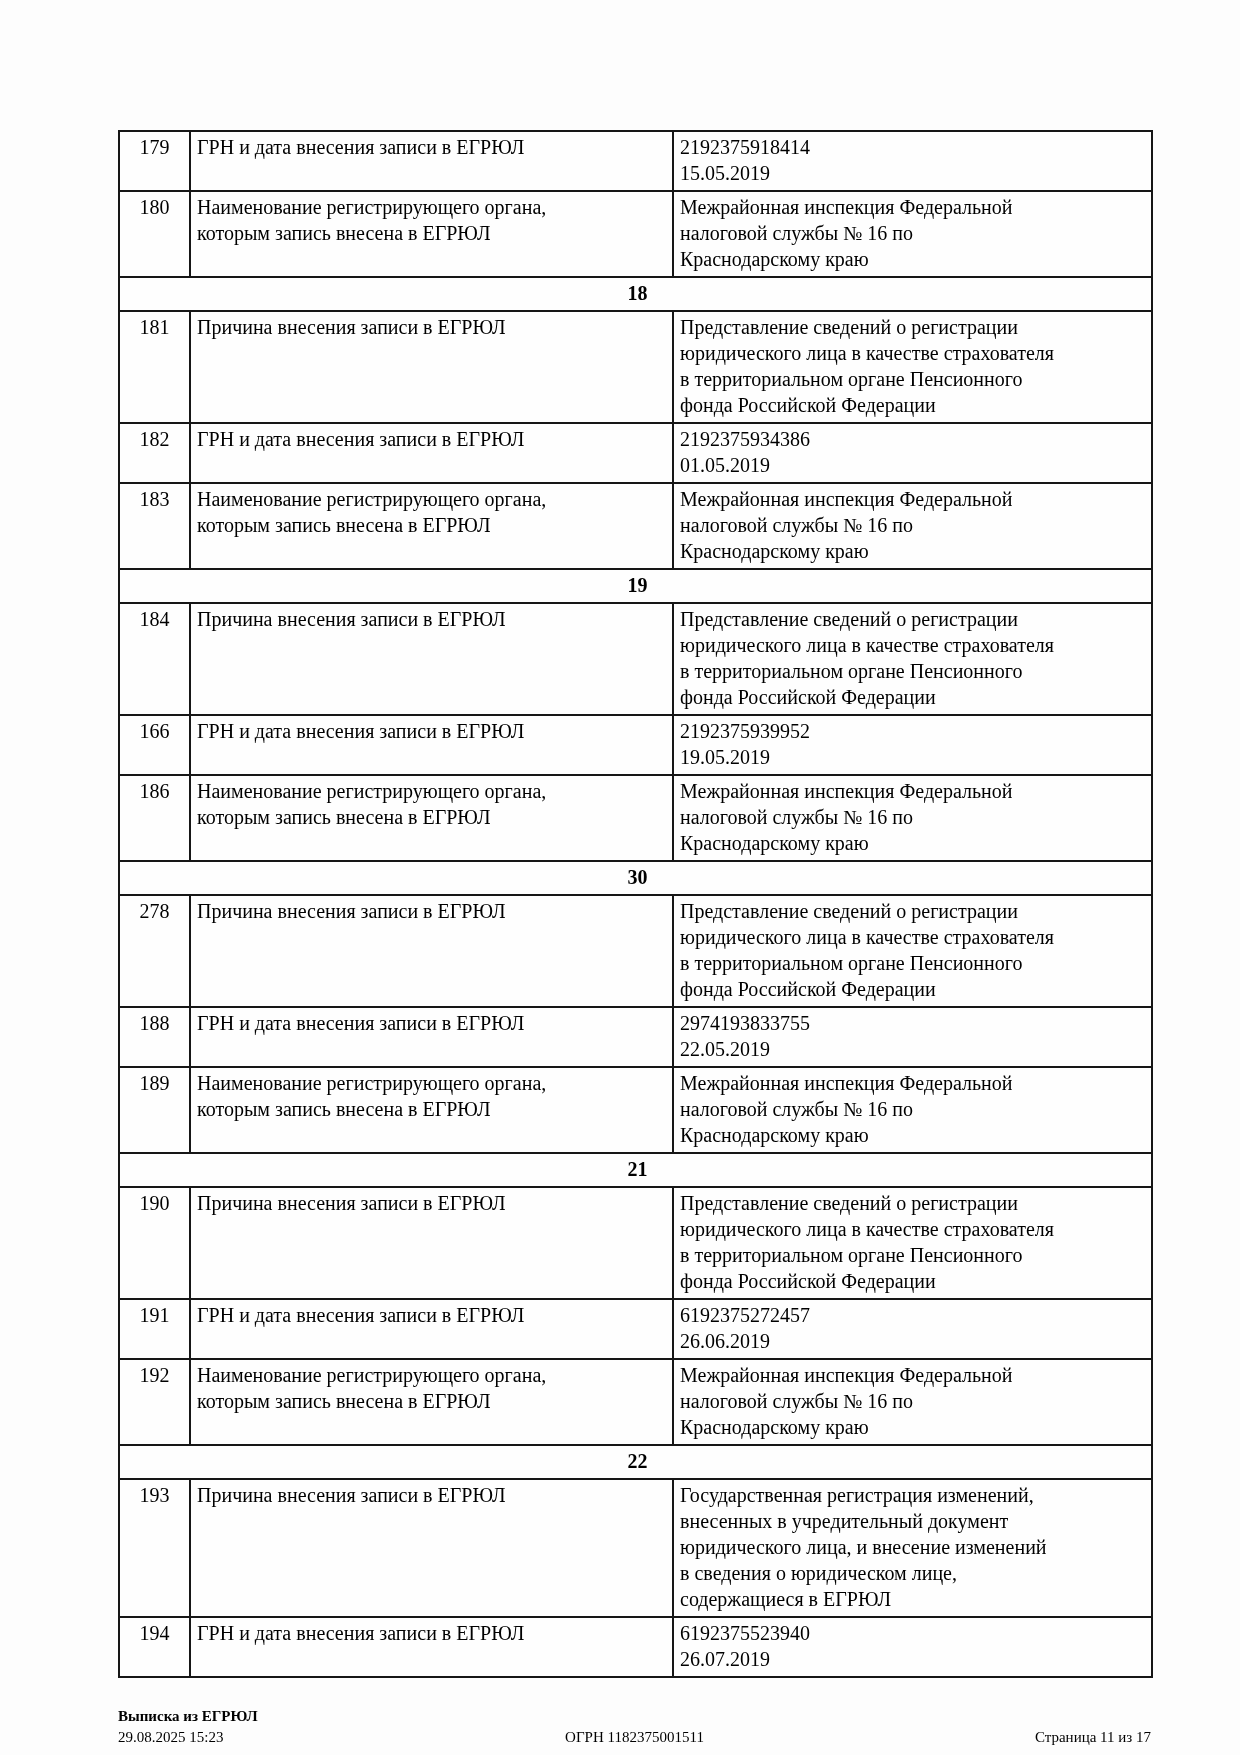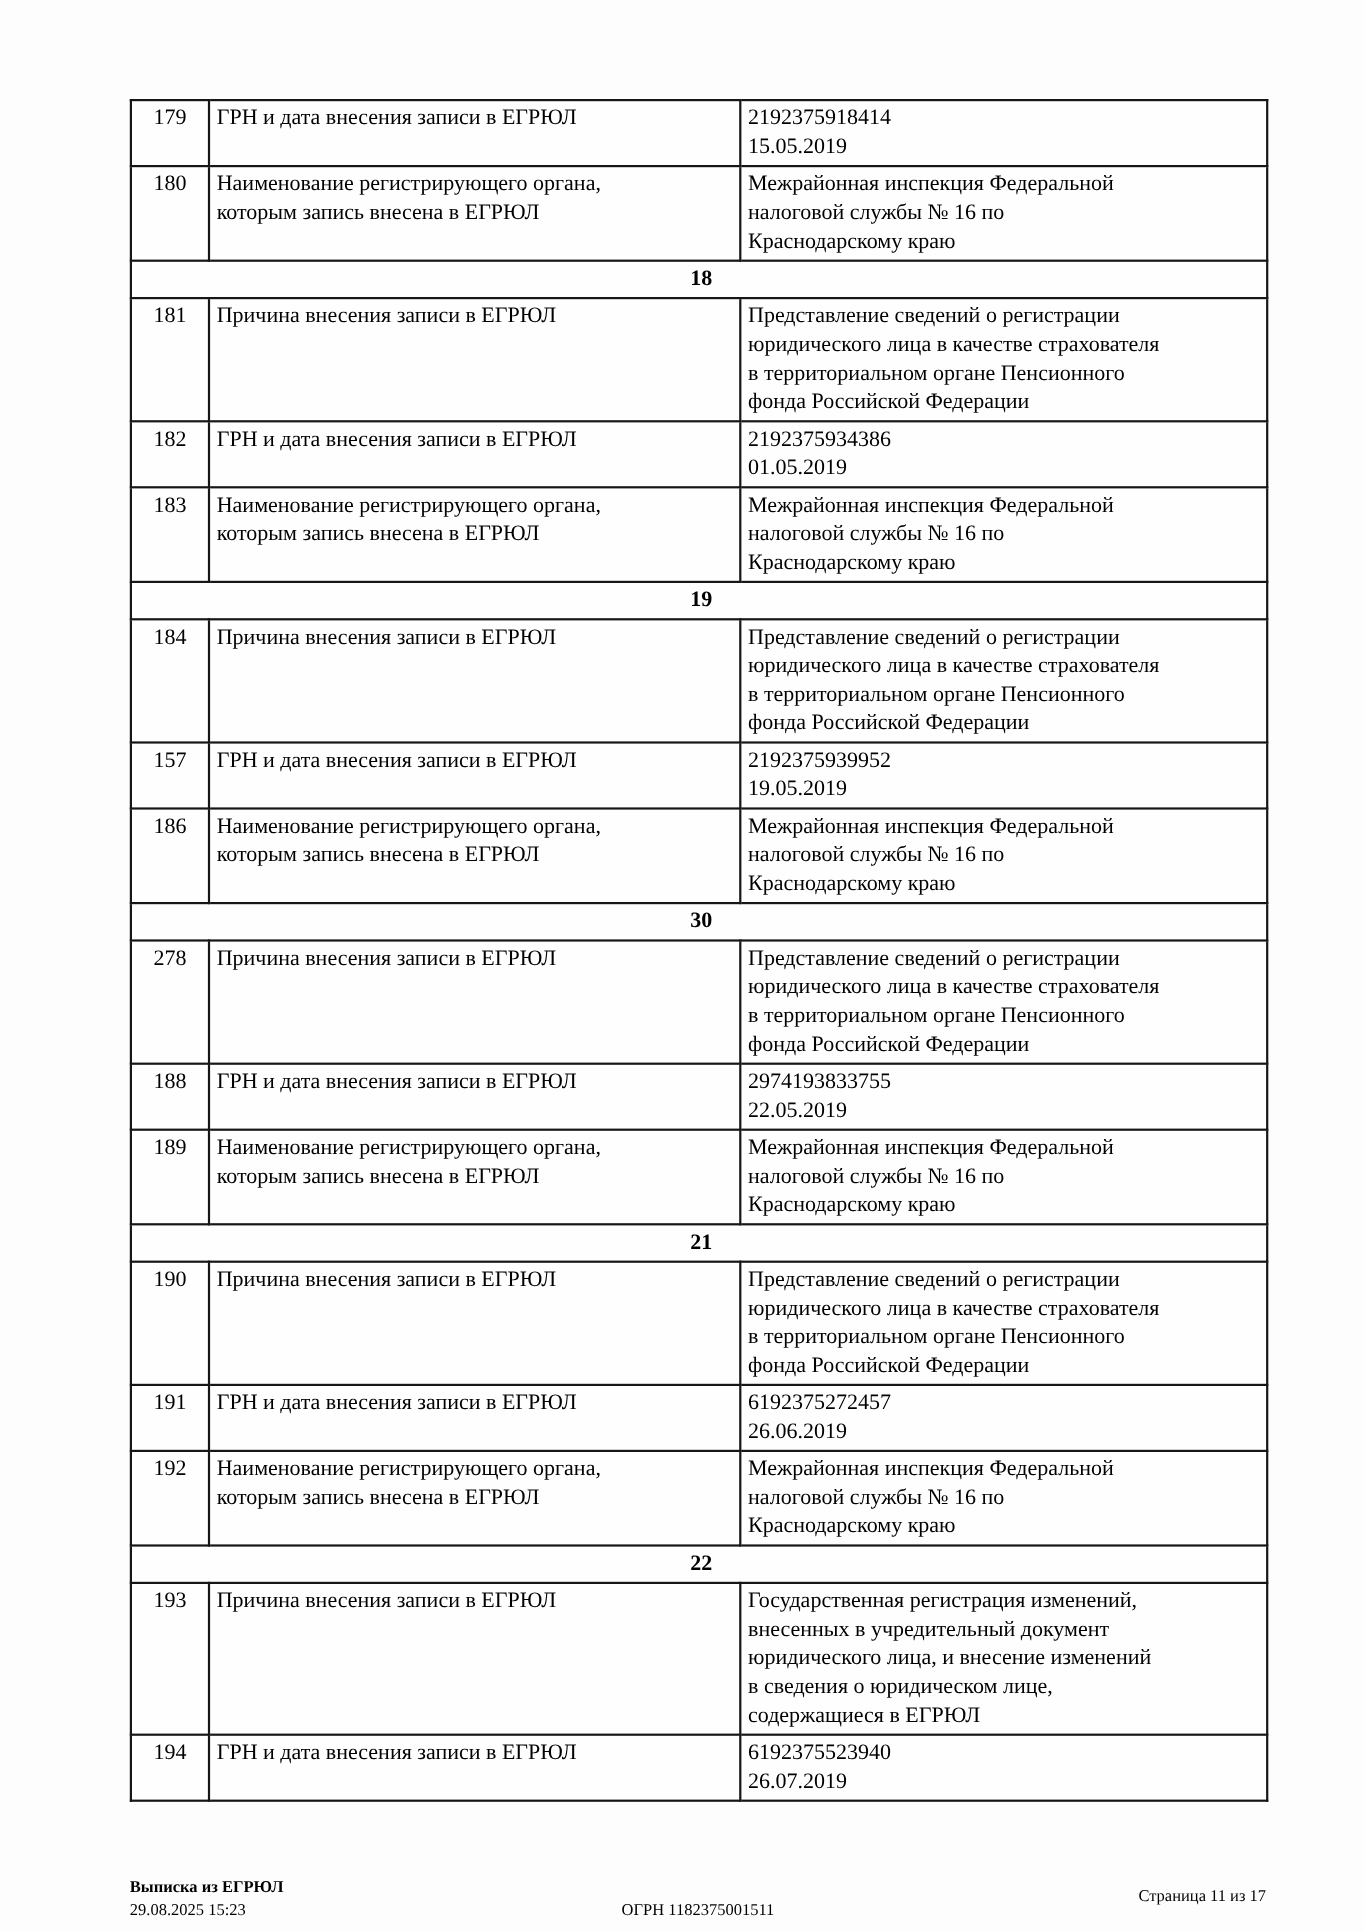--- a/index.html
+++ b/index.html
@@ -2,40 +2,40 @@
 <html lang="ru"><head>
 <meta charset="utf-8">
 <style>
   html,body{margin:0;padding:0;}
   body{
     width:1240px;height:1755px;position:relative;overflow:hidden;
     background:#fdfdfd;color:#000;
     font-family:"Liberation Serif", serif;
   }
   .table-wrap{position:absolute;left:118px;top:90px;}
-  table{border-collapse:collapse;table-layout:fixed;width:1033px;}
+  table{border-collapse:collapse;table-layout:fixed;width:1033px;margin-top:40px;}
   col.c-num{width:71px;}
   col.c-lbl{width:483px;}
   col.c-val{width:479px;}
   td{
     border:2px solid #161616;vertical-align:top;
     font-size:20px;line-height:26px;padding:2px 6px 4px 6px;
     background:#fefefe;
   }
   td.num{text-align:center;padding-left:2px;padding-right:2px;}
   td.sec{text-align:center;font-weight:bold;padding-left:4px;padding-right:0;}
   .line{white-space:nowrap;}
   .page-footer{
     position:absolute;left:118px;top:1662px;width:1033px;height:42px;
     font-size:15px;line-height:21px;margin-top:44px;
   }
   .footer-left{position:absolute;left:0;top:0;}
   .footer-title{font-weight:bold;}
   .footer-center{position:absolute;left:0;bottom:0;width:100%;text-align:center;}
-  .footer-right{position:absolute;right:0;bottom:13px;text-align:left;}
+  .footer-right{position:absolute;right:0;bottom:0;text-align:left;}
 </style>
 </head>
 <body>
 
 <div class="table-wrap">
 <table>
   <colgroup>
         <col class="c-num">
         <col class="c-lbl">
         <col class="c-val">
@@ -118,21 +118,21 @@
       </td>
       <td>
         <div class="line">Представление сведений о регистрации</div>
         <div class="line">юридического лица в качестве страхователя</div>
         <div class="line">в территориальном органе Пенсионного</div>
         <div class="line">фонда Российской Федерации</div>
       </td>
     </tr>
 
     <tr>
-      <td class="num">157</td>
+      <td class="num">166</td>
       <td>
         <div class="line">ГРН и дата внесения записи в ЕГРЮЛ</div>
       </td>
       <td>
         <div class="line">2192375939952</div>
         <div class="line">19.05.2019</div>
       </td>
     </tr>
 
     <tr>

